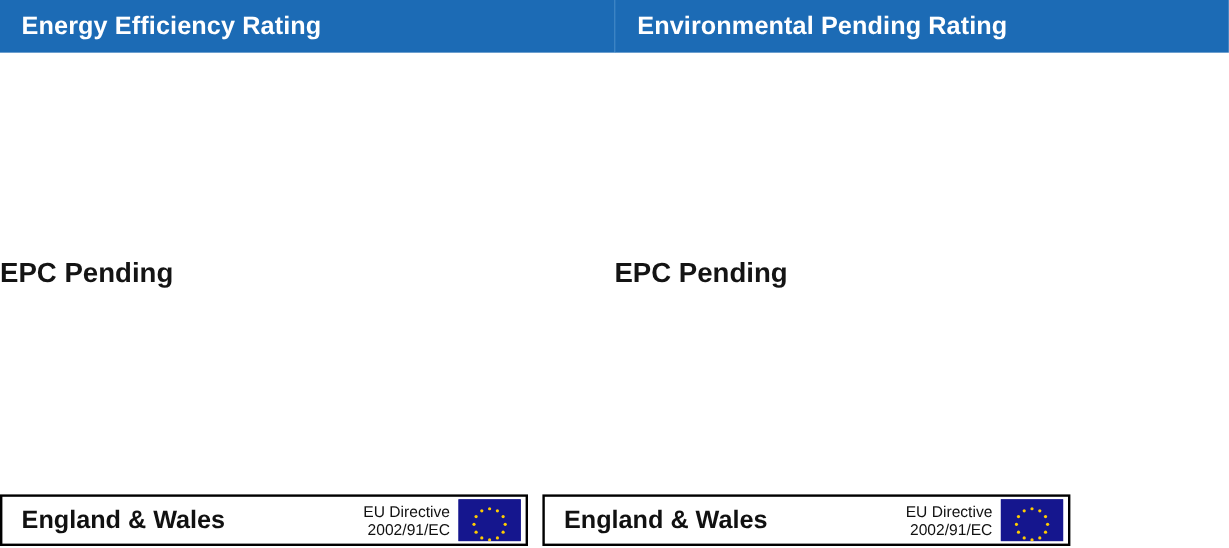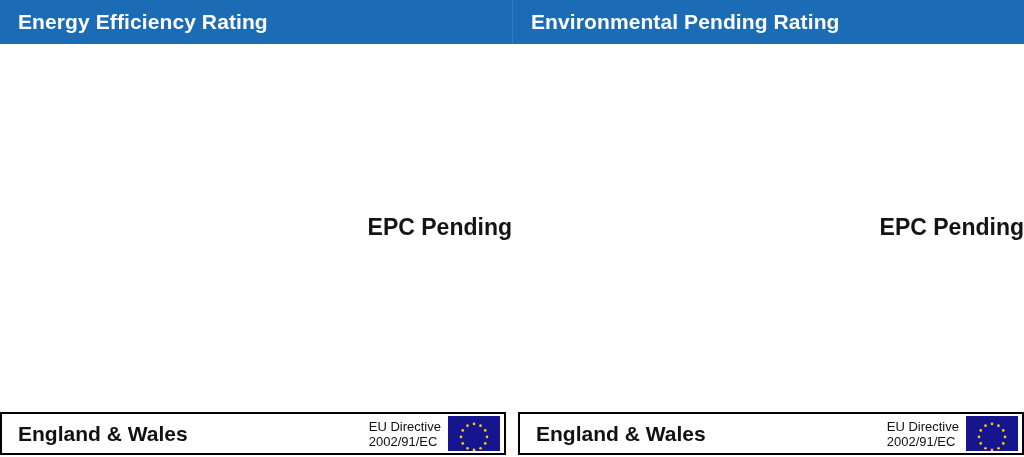--- a/index.html
+++ b/index.html
@@ -63,41 +63,41 @@
     position: relative;
     width: 512px;
     height: 369px;
     background: #ffffff;
   }
   .pending-label {
     position: absolute;
     left: 0;
     top: 0;
     width: 512px;
-    text-align: right;
+    text-align: left;
     margin-top: 170px;
     font-size: 23px;
     font-weight: bold;
     color: #141414;
     white-space: nowrap;
   }
 
   
   .footer-row {
     position: absolute;
     left: 0;
     top: 412px;
     width: 1024px;
     height: 45px;
     display: flex;
   }
   .footer-box {
     position: relative;
     box-sizing: border-box;
-    width: 506px;
+    width: 440px;
     height: 43px;
     border: 2px solid #000000;
     background: #ffffff;
     display: flex;
     align-items: center;
     justify-content: space-between;
     padding: 0 4px 0 16px;
   }
   .footer-box.left-box { margin-right: 12px; }
 
@@ -106,21 +106,21 @@
     font-weight: bold;
     color: #111111;
     white-space: nowrap;
   }
   .directive-group {
     display: flex;
     align-items: center;
     gap: 7px;
   }
   .directive-text {
-    text-align: left;
+    text-align: right;
     font-size: 13px;
     line-height: 15px;
     color: #111111;
     white-space: nowrap;
   }
 
   
   .eu-flag {
     width: 52px;
     height: 35px;

